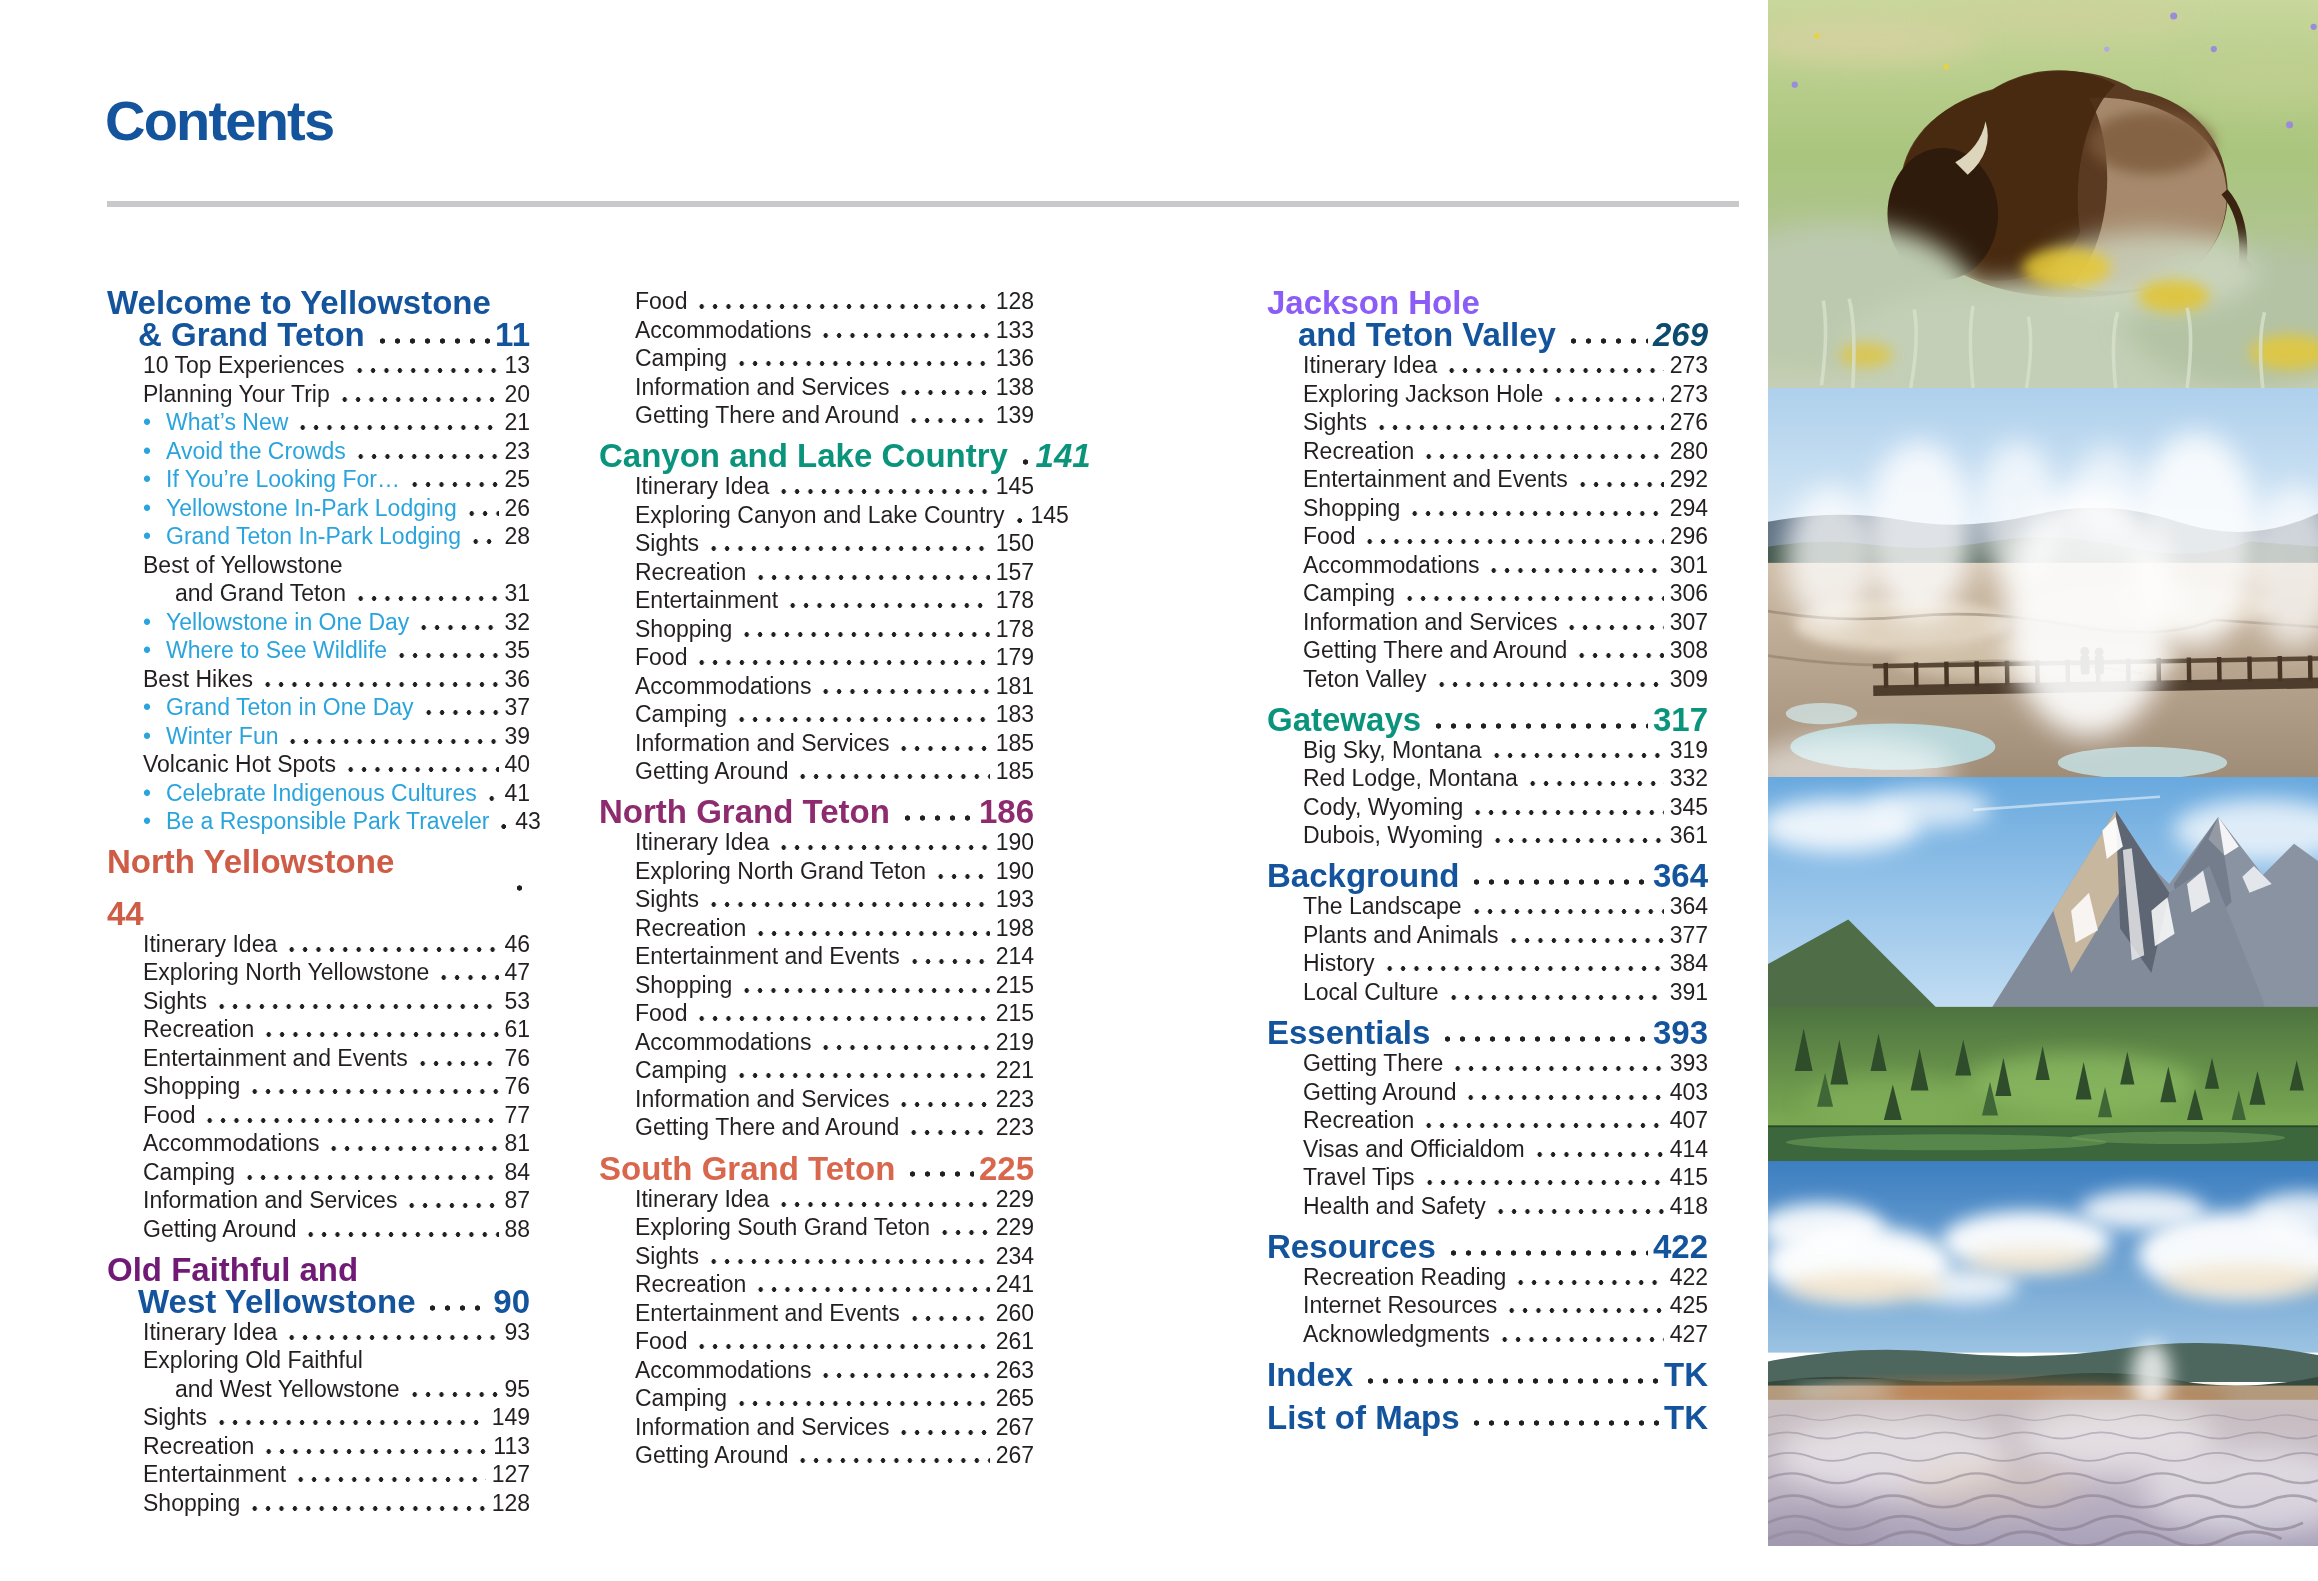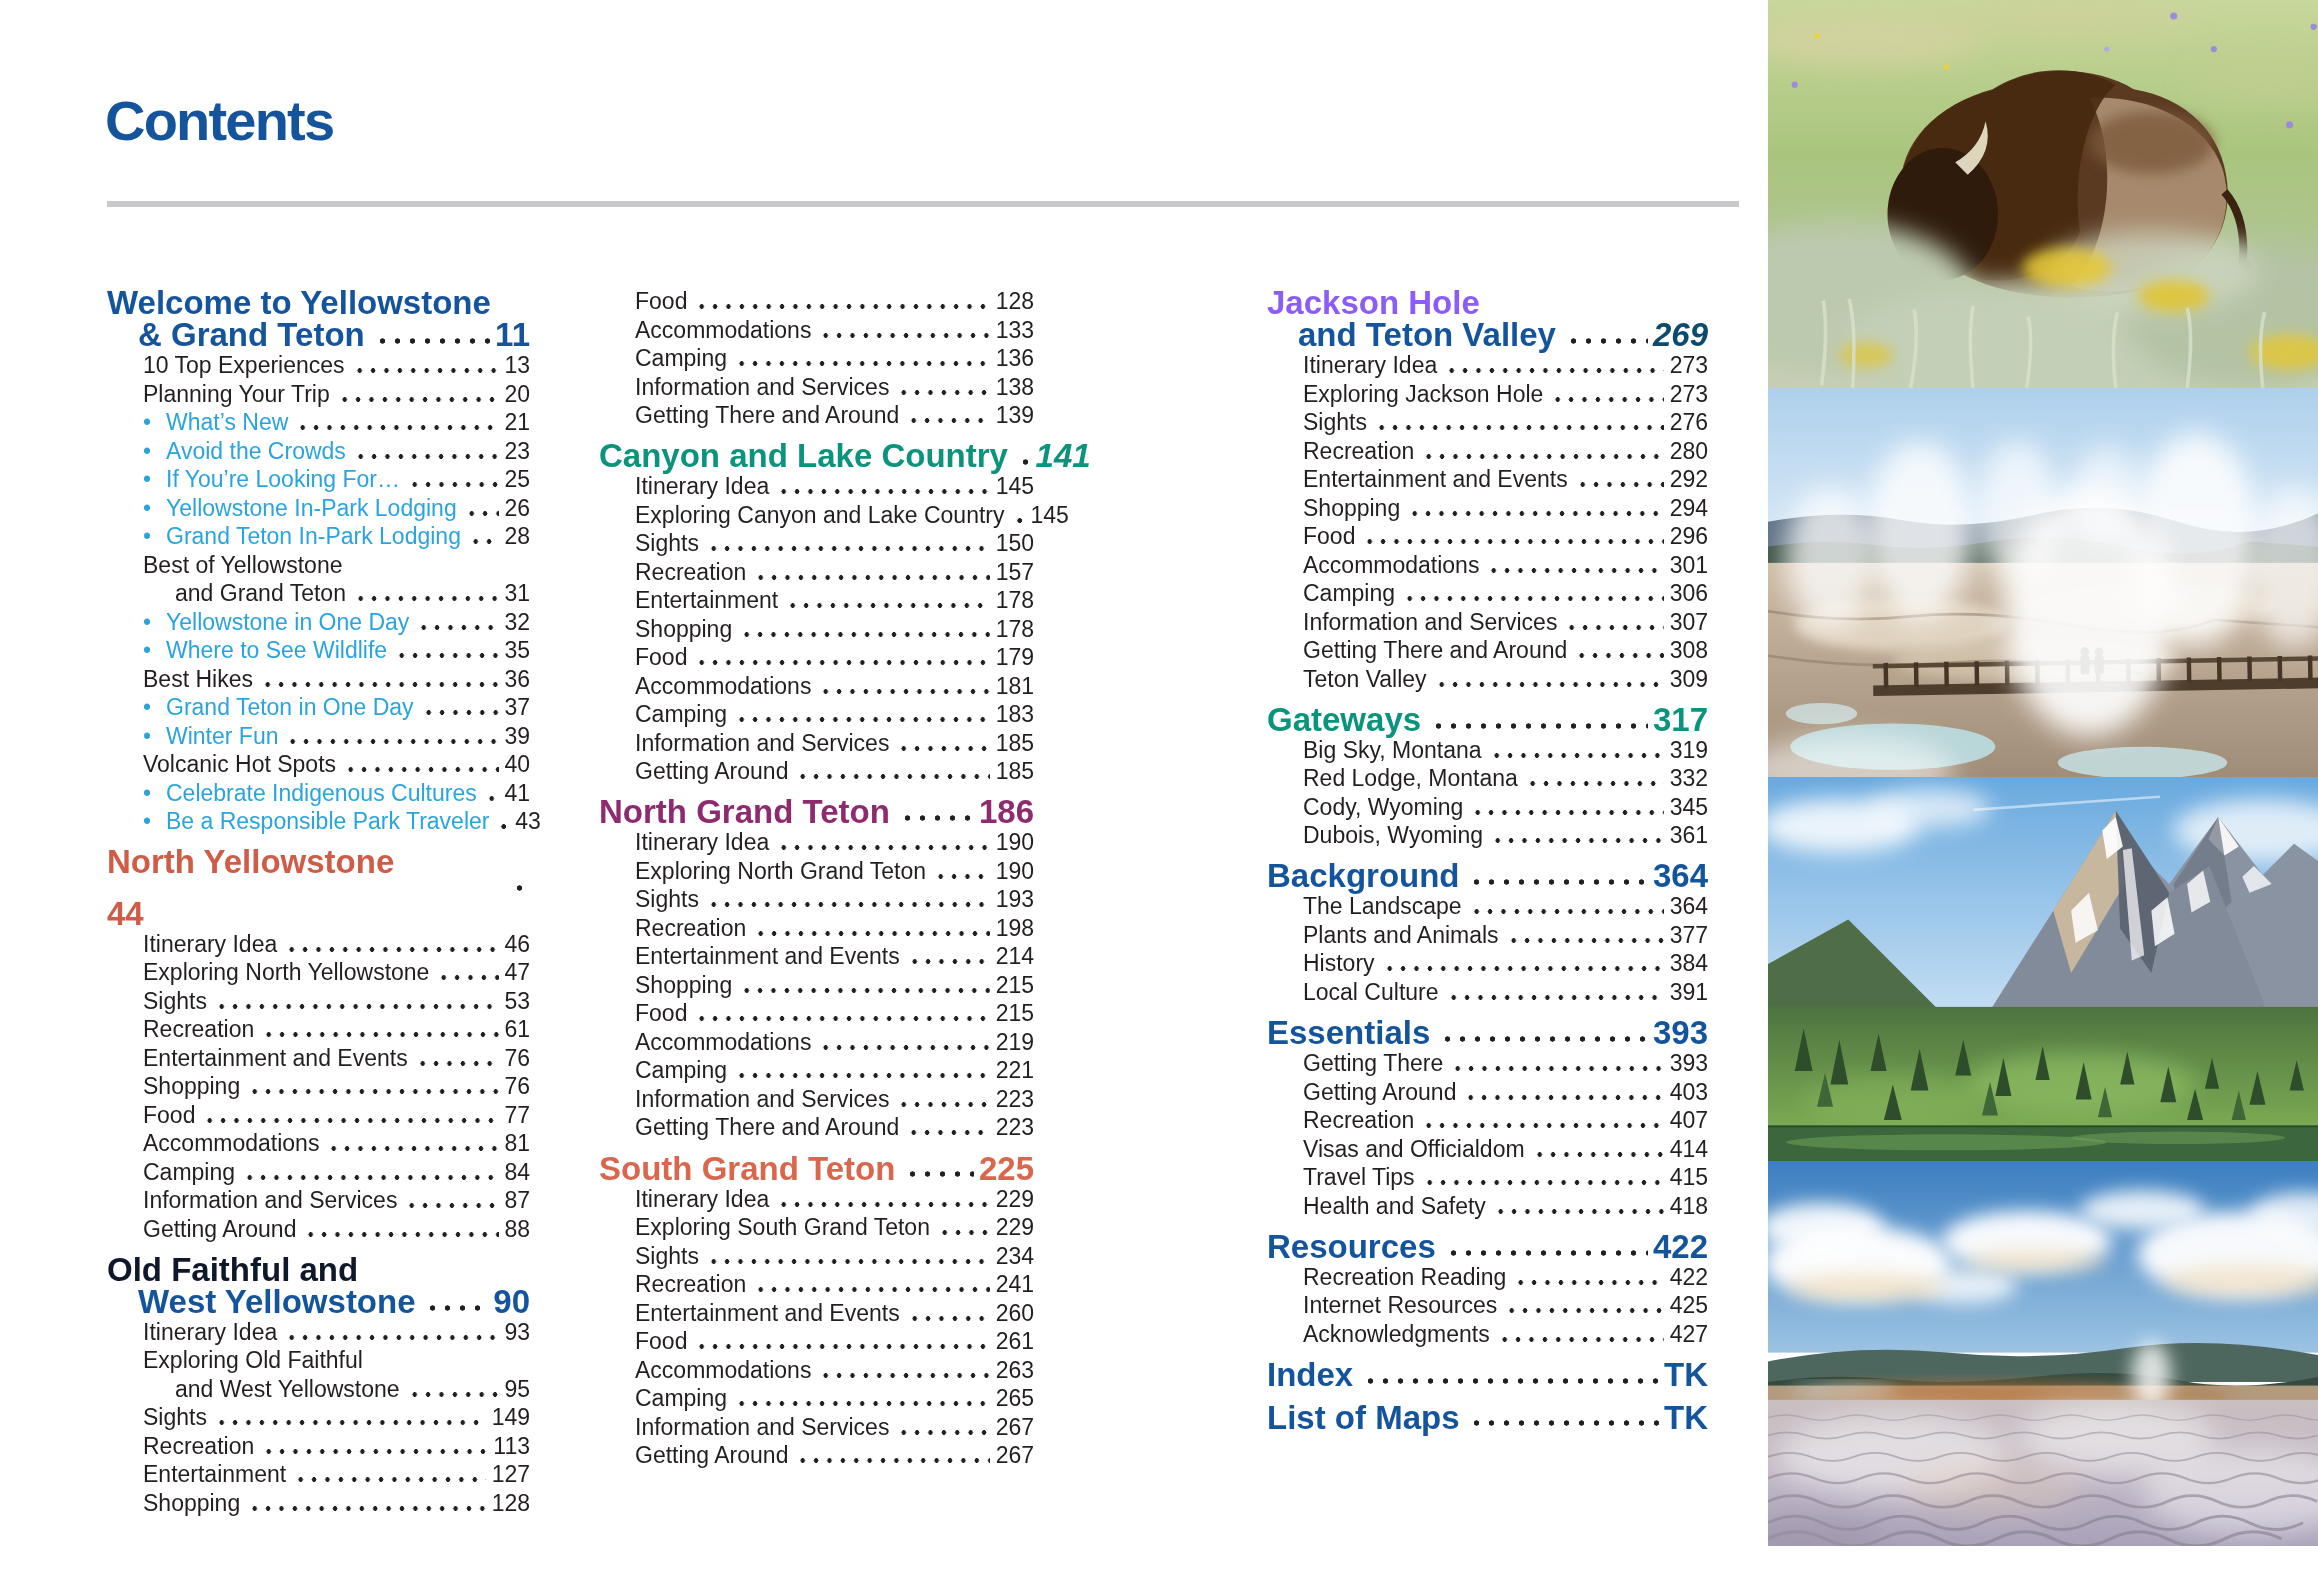--- a/index.html
+++ b/index.html
@@ -227,21 +227,21 @@
             <span class="page-num">87</span>
           </div>
           <div class="row entry">
             <span class="label">Getting Around</span>
             <span class="dots"></span>
             <span class="page-num">88</span>
           </div>
         </div>
       </section>
       <section class="toc-section">
-        <div class="row heading-row" style="color: #0f172a;">
+        <div class="row heading-row" style="color: #701a75;">
           <span class="label">Old Faithful and</span>
         </div>
         <div class="row heading-row cont" style="color: rgb(20, 84, 156);">
           <span class="label">West Yellowstone</span>
           <span class="dots"></span>
           <span class="page-num" style="color: rgb(20, 84, 156);">90</span>
         </div>
         <div class="entries">
           <div class="row entry">
             <span class="label">Itinerary Idea</span>

